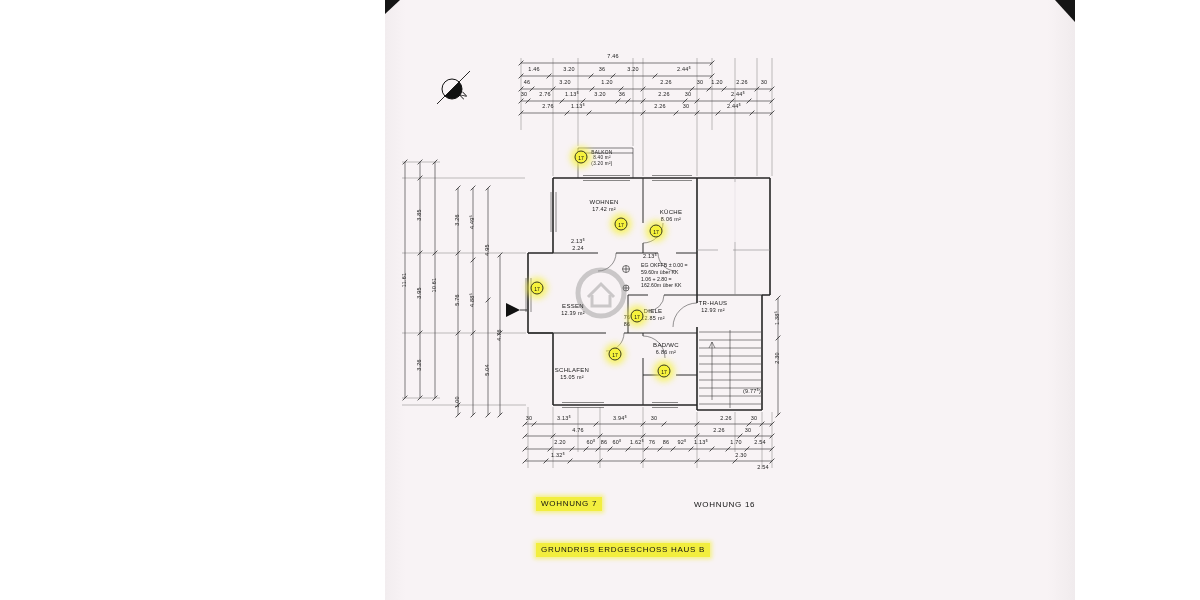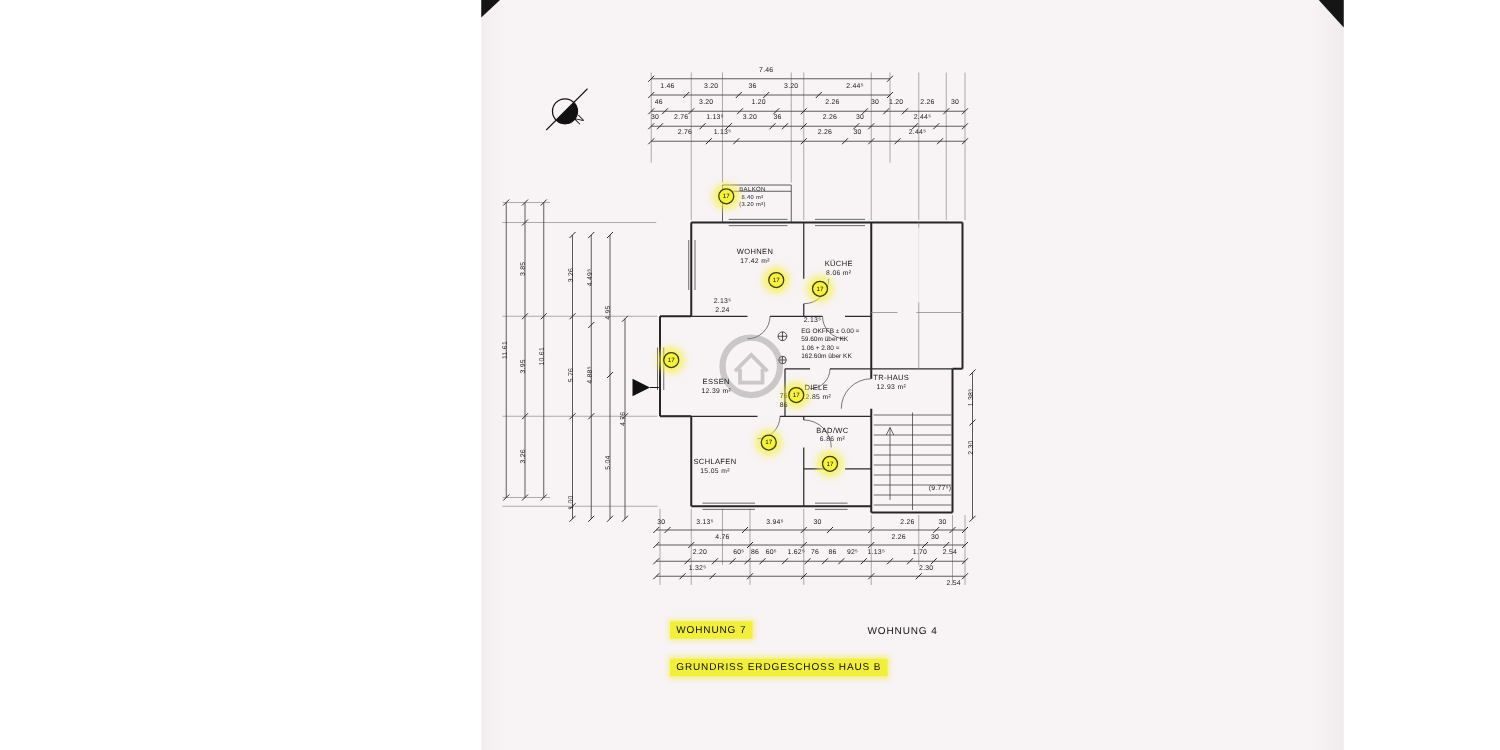--- a/index.html
+++ b/index.html
@@ -382,15 +382,15 @@
     </div>
 
   <div class="note" id="level-note" style="left: 641px; top: 262px;">
       <div>EG OKFFB ± 0.00 =</div>
       <div>59.60m über KK</div>
       <div>1.06 + 2.80 =</div>
       <div>162.60m über KK</div>
     </div>
 
   <div class="footer-label hl" style="left:536px;top:497px">WOHNUNG 7</div>
-  <div class="footer-label" style="left:694px;top:500px">WOHNUNG 4</div>
-  <div class="footer-label hl" style="left:536px;top:527px">GRUNDRISS ERDGESCHOSS HAUS B</div>
+  <div class="footer-label" style="left:694px;top:500px">WOHNUNG 16</div>
+  <div class="footer-label hl" style="left:536px;top:543px">GRUNDRISS ERDGESCHOSS HAUS B</div>
 </div>
 
 </body></html>

